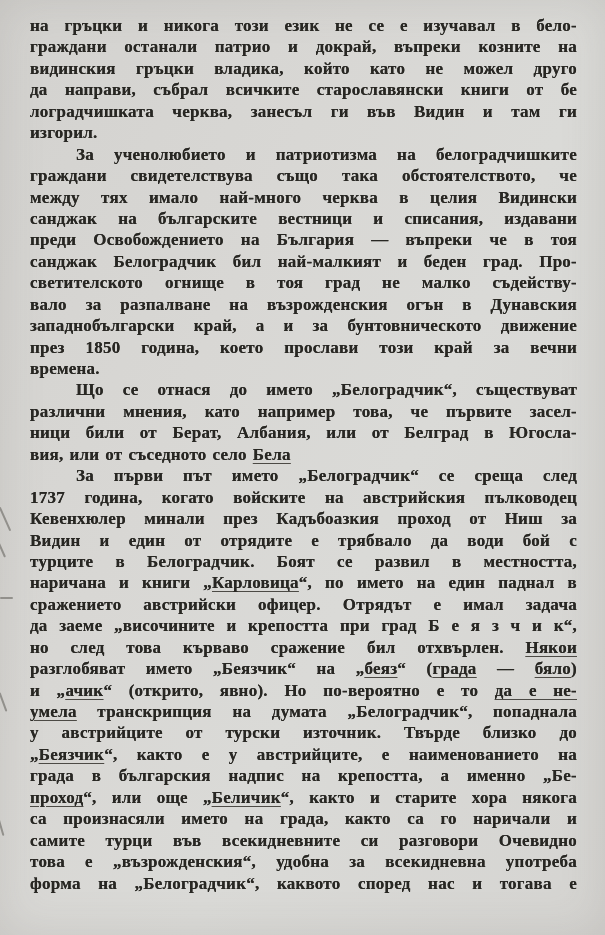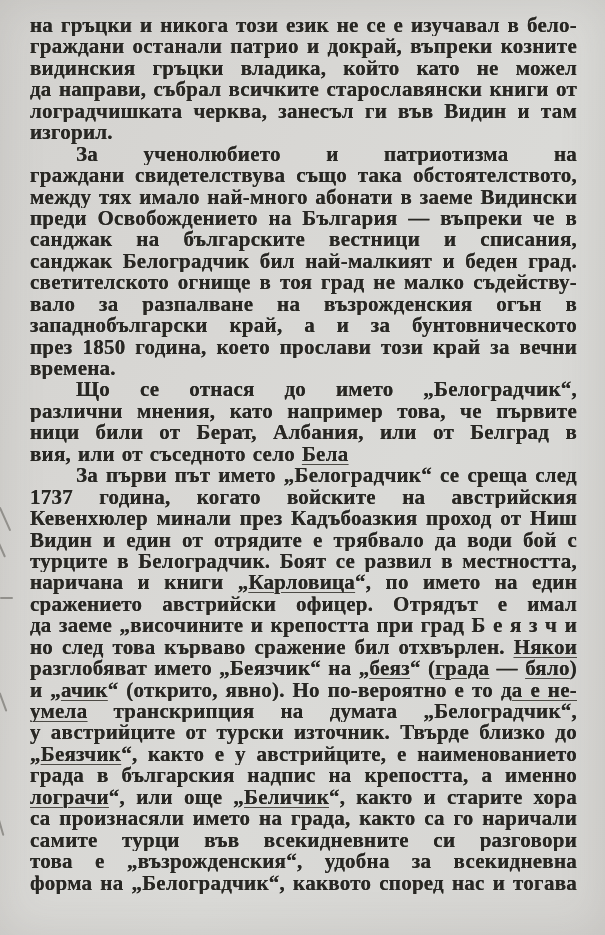--- a/index.html
+++ b/index.html
@@ -11,21 +11,21 @@
     position: relative;
     width: 605px;
     height: 935px;
     overflow: hidden;
     box-sizing: border-box;
     padding: 15px 28px 0 30px;
     background: linear-gradient(115deg, #d3d2cf 0%, #d8d7d4 35%, #dadad7 60%, #d5d4d1 100%);
     box-shadow: inset 0 0 45px rgba(120,118,112,0.18);
     font-family: "Liberation Serif", "DejaVu Serif", serif;
     font-weight: bold;
-    font-size: 21px;
+    font-size: 17px;
     line-height: 21.45px;
     color: #282723;
     letter-spacing: 0.25px;
     word-spacing: 1.5px;
     text-shadow: 0 0 0.6px rgba(35,34,30,0.85);
   }
   .para {
     margin: 0;
     padding: 0;
   }
@@ -64,23 +64,23 @@
         <div class="line"><span>на гръцки и никога този език не се е изучавал в бело-</span></div>
         <div class="line"><span>граждани останали патрио и докрай, въпреки козните на</span></div>
         <div class="line"><span>видинския гръцки владика, който като не можел друго</span></div>
         <div class="line"><span>да направи, събрал всичките старославянски книги от бе</span></div>
         <div class="line"><span>лоградчишката черква, занесъл ги във Видин и там ги</span></div>
         <div class="line last"><span>изгорил.</span></div>
       </div>
       <div class="para">
         <div class="line indent"><span>За ученолюбието и патриотизма на белоградчишките</span></div>
         <div class="line"><span>граждани свидетелствува също така обстоятелството, че</span></div>
-        <div class="line"><span>между тях имало най-много абонати в заеме Видински</span></div>
+        <div class="line"><span>между тях имало най-много черква в целия Видински</span></div>
+        <div class="line"><span>санджак на българските вестници и списания, издавани</span></div>
         <div class="line"><span>преди Освобождението на България — въпреки че в тоя</span></div>
-        <div class="line"><span>санджак на българските вестници и списания, издавани</span></div>
         <div class="line"><span>санджак Белоградчик бил най-малкият и беден град. Про-</span></div>
         <div class="line"><span>светителското огнище в тоя град не малко съдейству-</span></div>
         <div class="line"><span>вало за разпалване на възрожденския огън в Дунавския</span></div>
         <div class="line"><span>западнобългарски край, а и за бунтовническото движение</span></div>
         <div class="line"><span>през 1850 година, което прослави този край за вечни</span></div>
         <div class="line last"><span>времена.</span></div>
       </div>
       <div class="para">
         <div class="line indent"><span>Що се отнася до името „Белоградчик“, съществуват</span></div>
         <div class="line"><span>различни мнения, като например това, че първите засел-</span></div>
@@ -96,21 +96,21 @@
         <div class="line"><span>наричана и книги „</span><span class="u">Карловица</span><span>“, по името на един паднал в</span></div>
         <div class="line"><span>сражението австрийски офицер. Отрядът е имал задача</span></div>
         <div class="line"><span>да заеме „височините и крепостта при град Б е я з ч и к“,</span></div>
         <div class="line"><span>но след това кърваво сражение бил отхвърлен. </span><span class="u">Някои</span></div>
         <div class="line"><span>разглобяват името „Беязчик“ на „</span><span class="u">беяз</span><span>“ (</span><span class="u">града</span><span> — </span><span class="u">бяло</span><span>)</span></div>
         <div class="line"><span>и „</span><span class="u">ачик</span><span>“ (открито, явно). Но по-вероятно е то </span><span class="u">да е не-</span></div>
         <div class="line"><span class="u">умела</span><span> транскрипция на думата „Белоградчик“, попаднала</span></div>
         <div class="line"><span>у австрийците от турски източник. Твърде близко до</span></div>
         <div class="line"><span>„</span><span class="u">Беязчик</span><span>“, както е у австрийците, е наименованието на</span></div>
         <div class="line"><span>града в българския надпис на крепостта, а именно „Бе-</span></div>
-        <div class="line"><span class="u">лограчи</span><span>“, или още „</span><span class="u">Беличик</span><span>“, както и старите хора някога</span></div>
+        <div class="line"><span class="u">проход</span><span>“, или още „</span><span class="u">Беличик</span><span>“, както и старите хора някога</span></div>
         <div class="line"><span>са произнасяли името на града, както са го наричали и</span></div>
         <div class="line"><span>самите турци във всекидневните си разговори Очевидно</span></div>
         <div class="line"><span>това е „възрожденския“, удобна за всекидневна употреба</span></div>
         <div class="line"><span>форма на „Белоградчик“, каквото според нас и тогава е</span></div>
       </div>
     </div>
 <div class="mark" style="top: 506px; left: 4px; width: 2px; height: 26px; transform: rotate(-24deg);"></div>
     <div class="mark" style="top: 538px; left: 0px; width: 2px; height: 20px; transform: rotate(-24deg);"></div>
     <div class="mark" style="top: 597px; left: 0px; width: 13px; height: 2px; transform: rotate(0deg);"></div>
     <div class="mark" style="top: 692px; left: 2px; width: 2px; height: 20px; transform: rotate(-20deg);"></div>

